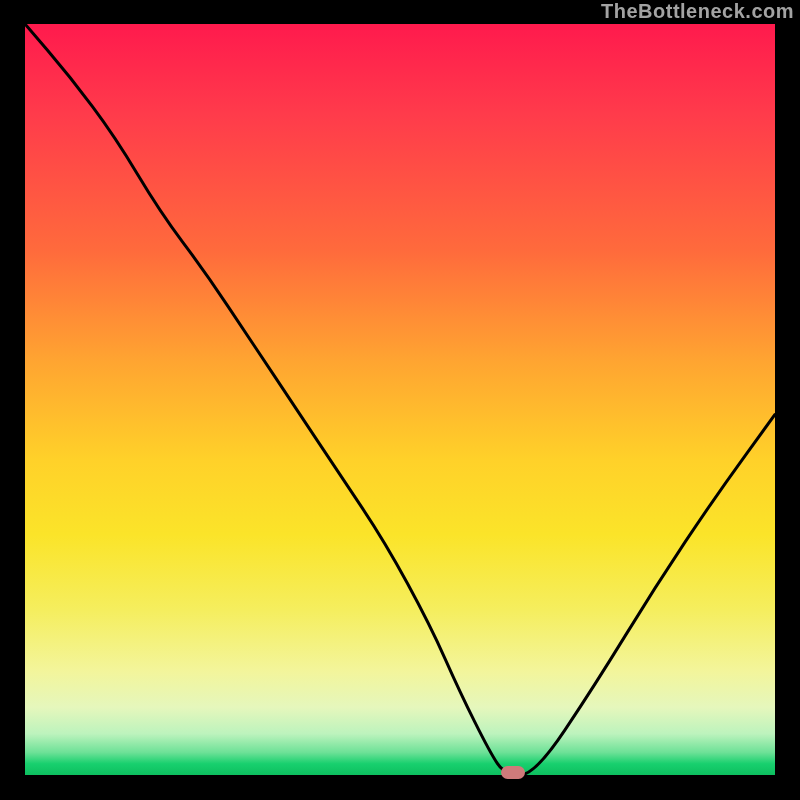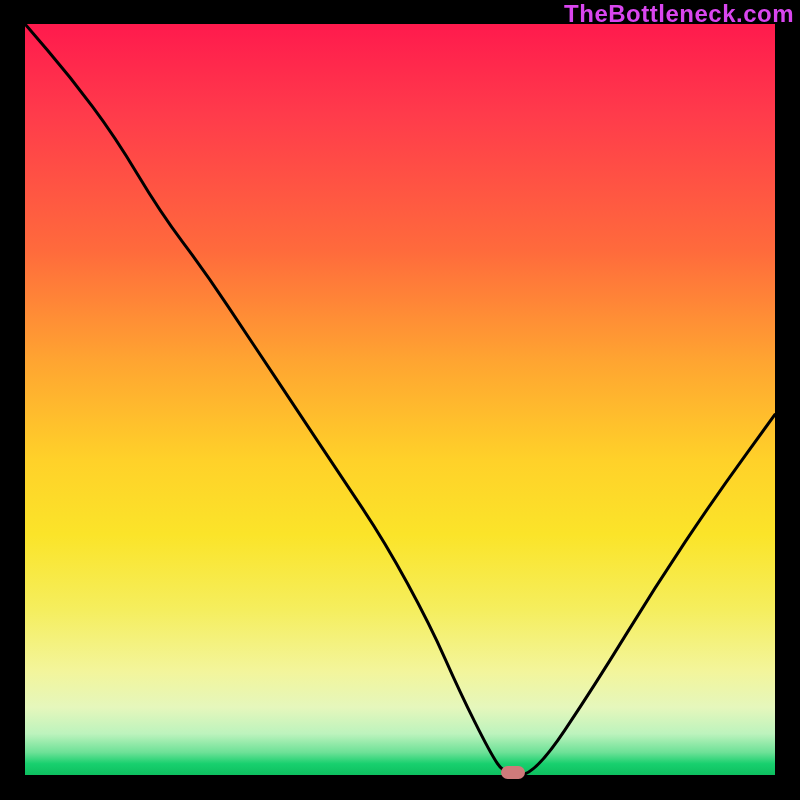--- a/index.html
+++ b/index.html
@@ -13,22 +13,22 @@
   }
   .wrap {
     position: relative;
     width: 800px;
     height: 800px;
   }
   .attribution {
     position: absolute;
     top: 0;
     right: 6px;
-    color: #d946ef;
-    font-size: 24px;
+    color: #a3a3a3;
+    font-size: 20px;
     font-weight: bold;
     z-index: 5;
     letter-spacing: 0.5px;
     text-align: right;
   }
   .plot {
     position: absolute;
     left: 25px;
     top: 24px;
     width: 750px;

